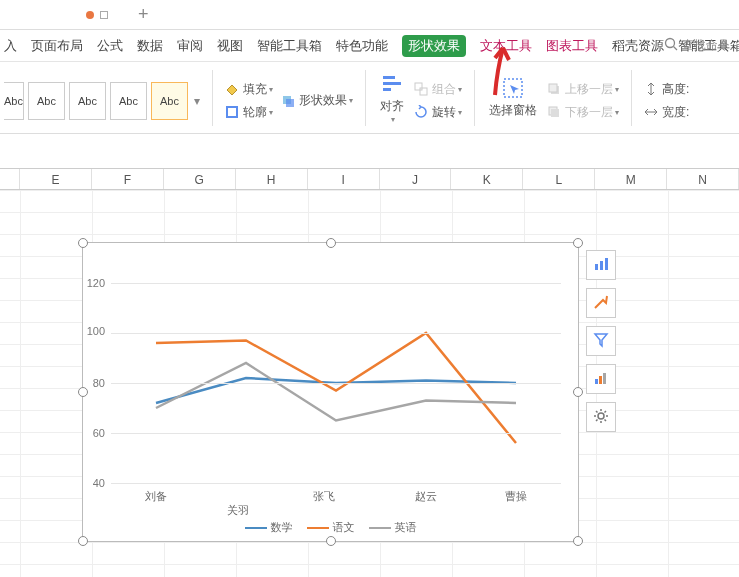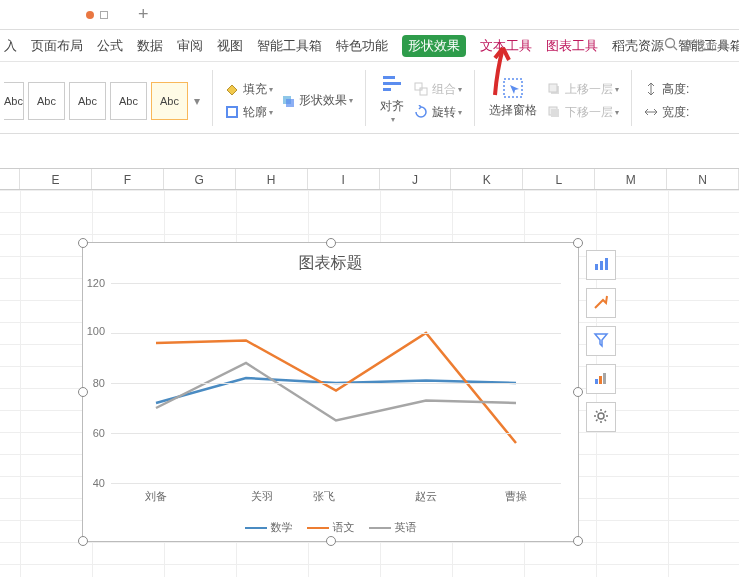--- a/index.html
+++ b/index.html
@@ -267,39 +267,38 @@
   <div class="chartobj">
     <div class="handle h-tl"></div>
     <div class="handle h-tm"></div>
     <div class="handle h-tr"></div>
     <div class="handle h-ml"></div>
     <div class="handle h-mr"></div>
     <div class="handle h-bl"></div>
     <div class="handle h-bm"></div>
     <div class="handle h-br"></div>
 
-    <div class="chart-title">图表标题</div>
     <div class="plot" id="plot">
       <svg id="plotsvg" viewBox="0 0 450 200">
           <polyline points="45,120 135,95 225,100 315,97.50000000000001 405,100" fill="none" stroke="#4a8bc2" stroke-width="2.5"></polyline>
           <polyline points="45,60 135,57.5 225,107.5 315,50 405,160" fill="none" stroke="#ed7d31" stroke-width="2.5"></polyline>
           <polyline points="45,125 135,80 225,137.5 315,117.5 405,120" fill="none" stroke="#a6a6a6" stroke-width="2.5"></polyline>
         </svg>
     <div class="hgrid" style="top: 200px;"></div>
         <div class="ylab" style="top: 200px;">40</div>
         <div class="hgrid" style="top: 150px;"></div>
         <div class="ylab" style="top: 150px;">60</div>
         <div class="hgrid" style="top: 100px;"></div>
         <div class="ylab" style="top: 100px;">80</div>
         <div class="hgrid" style="top: 50px;"></div>
         <div class="ylab" style="top: 48px;">100</div>
         <div class="hgrid" style="top: 0px;"></div>
         <div class="ylab" style="top: 0px;">120</div>
         <div class="xlab" style="left: 45px;">刘备</div>
-        <div class="xlab" style="left: 151px;">关羽</div>
+        <div class="xlab" style="left: 127px; margin-top: 14px;">关羽</div>
         <div class="xlab" style="left: 213px;">张飞</div>
         <div class="xlab" style="left: 315px;">赵云</div>
         <div class="xlab" style="left: 405px;">曹操</div>
       </div>
     <div class="legend" id="legend">
         <div class="li">
           <span class="sw" style="background: rgb(74, 139, 194);"></span>
           <span>数学</span>
         </div>
         <div class="li">

